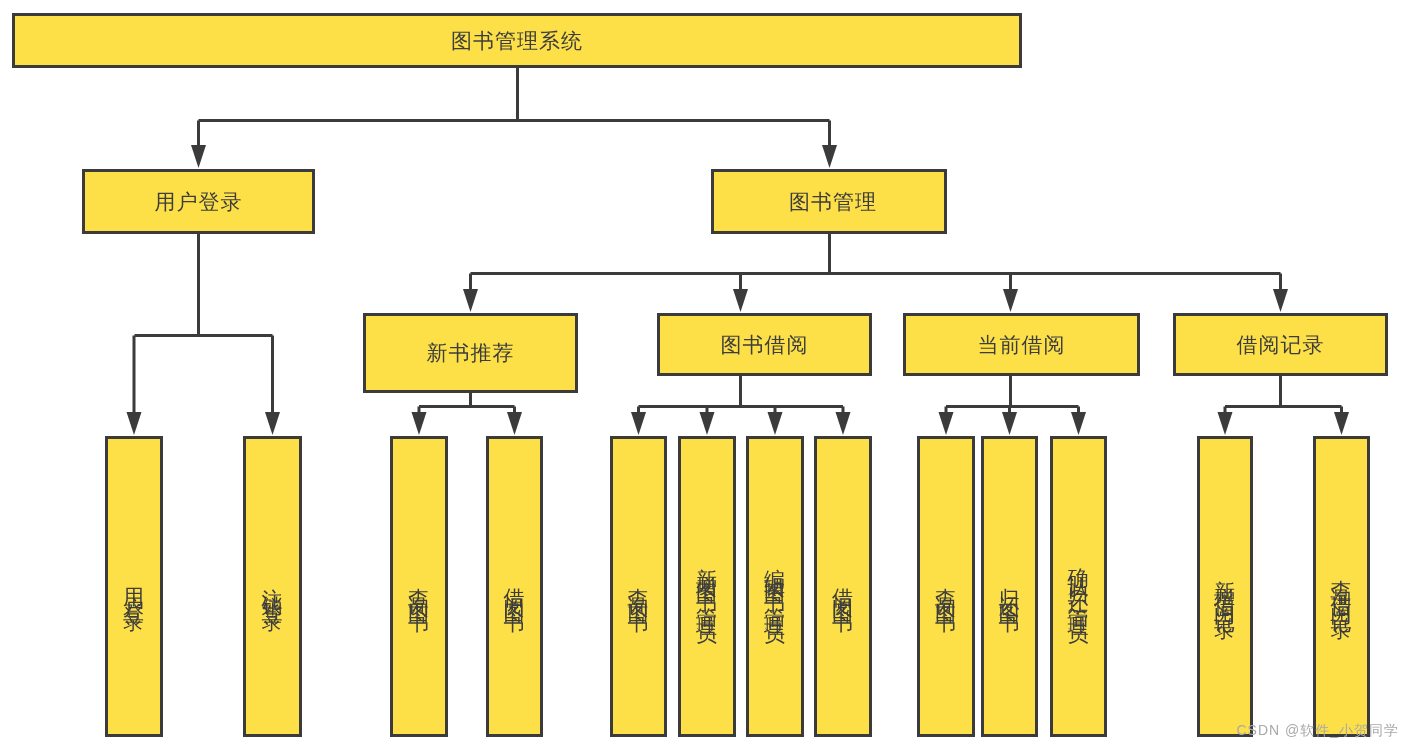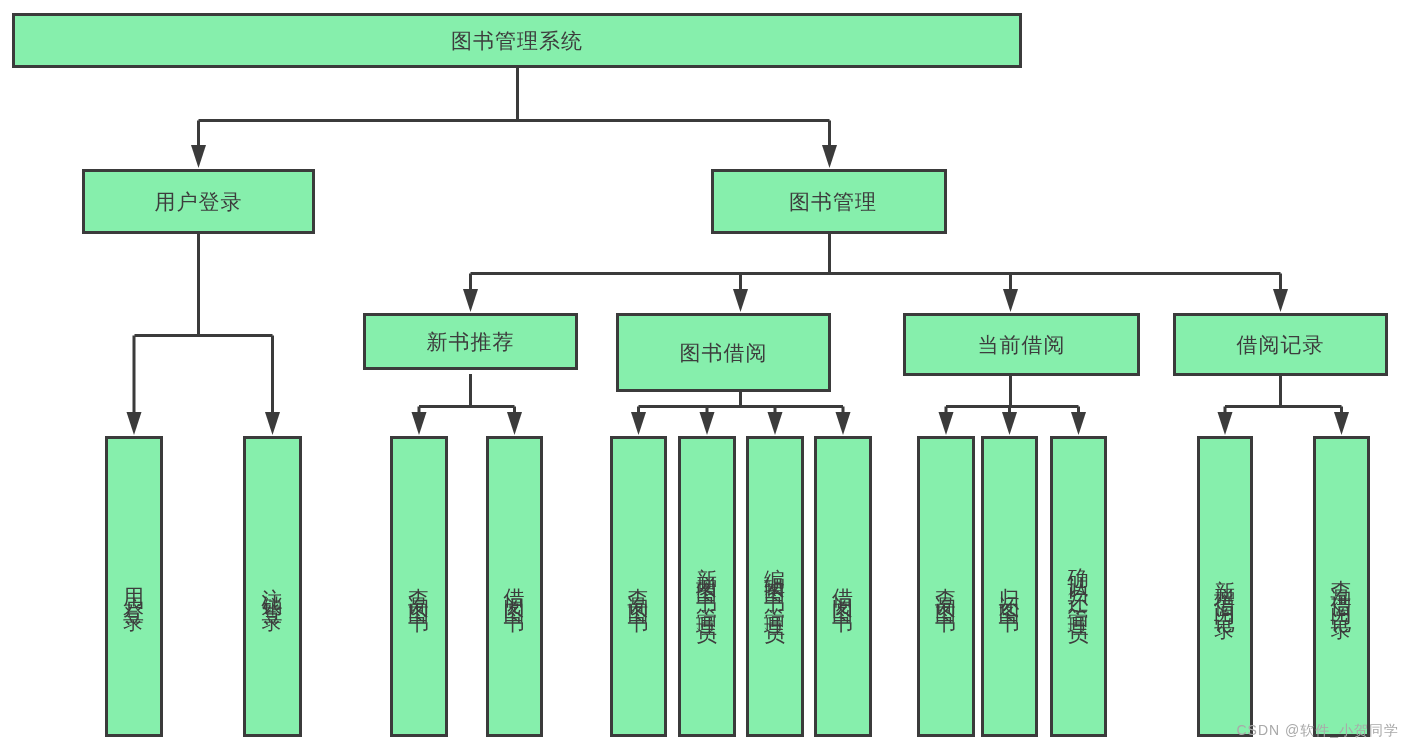--- a/index.html
+++ b/index.html
@@ -18,21 +18,21 @@
   .connectors {
     position: absolute;
     left: 0;
     top: 0;
     pointer-events: none;
   }
   .node {
     position: absolute;
     box-sizing: border-box;
     border: 3px solid #3b3b3b;
-    background: #86efac;
+    background: #fde047;
     color: #3d3d3d;
     display: flex;
     align-items: center;
     justify-content: center;
     font-size: 21px;
     letter-spacing: 1px;
     text-align: center;
     line-height: 1.2;
   }
   .node.v {
@@ -87,22 +87,22 @@
       <polygon points="1217.5,412 1232.5,412 1225,435"></polygon>
       <polygon points="1334,412 1349,412 1341.5,435"></polygon>
     </g>
   </svg>
 
   <div class="node" style="left:12px; top:13px; width:1010px; height:55px;">图书管理系统</div>
 
   <div class="node" style="left:82px; top:169px; width:233px; height:65px;">用户登录</div>
   <div class="node" style="left:711px; top:169px; width:236px; height:65px;padding-left:8px;">图书管理</div>
 
-  <div class="node" style="left:363px; top:313px; width:215px; height:57px;">新书推荐</div>
-  <div class="node" style="left:616px; top:313px; width:215px; height:79px;">图书借阅</div>
+  <div class="node" style="left:363px; top:313px; width:215px; height:80px;">新书推荐</div>
+  <div class="node" style="left:657px; top:313px; width:215px; height:63px;">图书借阅</div>
   <div class="node" style="left:903px; top:313px; width:237px; height:63px;">当前借阅</div>
   <div class="node" style="left:1173px; top:313px; width:215px; height:63px;">借阅记录</div>
 
   <div class="node v" style="left:105px; top:436px; width:58px; height:301px;">用户登录</div>
   <div class="node v" style="left:243px; top:436px; width:59px; height:301px;">注销登录</div>
 
   <div class="node v" style="left:390px; top:436px; width:58px; height:301px;">查询图书</div>
   <div class="node v" style="left:486px; top:436px; width:57px; height:301px;">借阅图书</div>
 
   <div class="node v" style="left:610px; top:436px; width:57px; height:301px;">查询图书</div>

